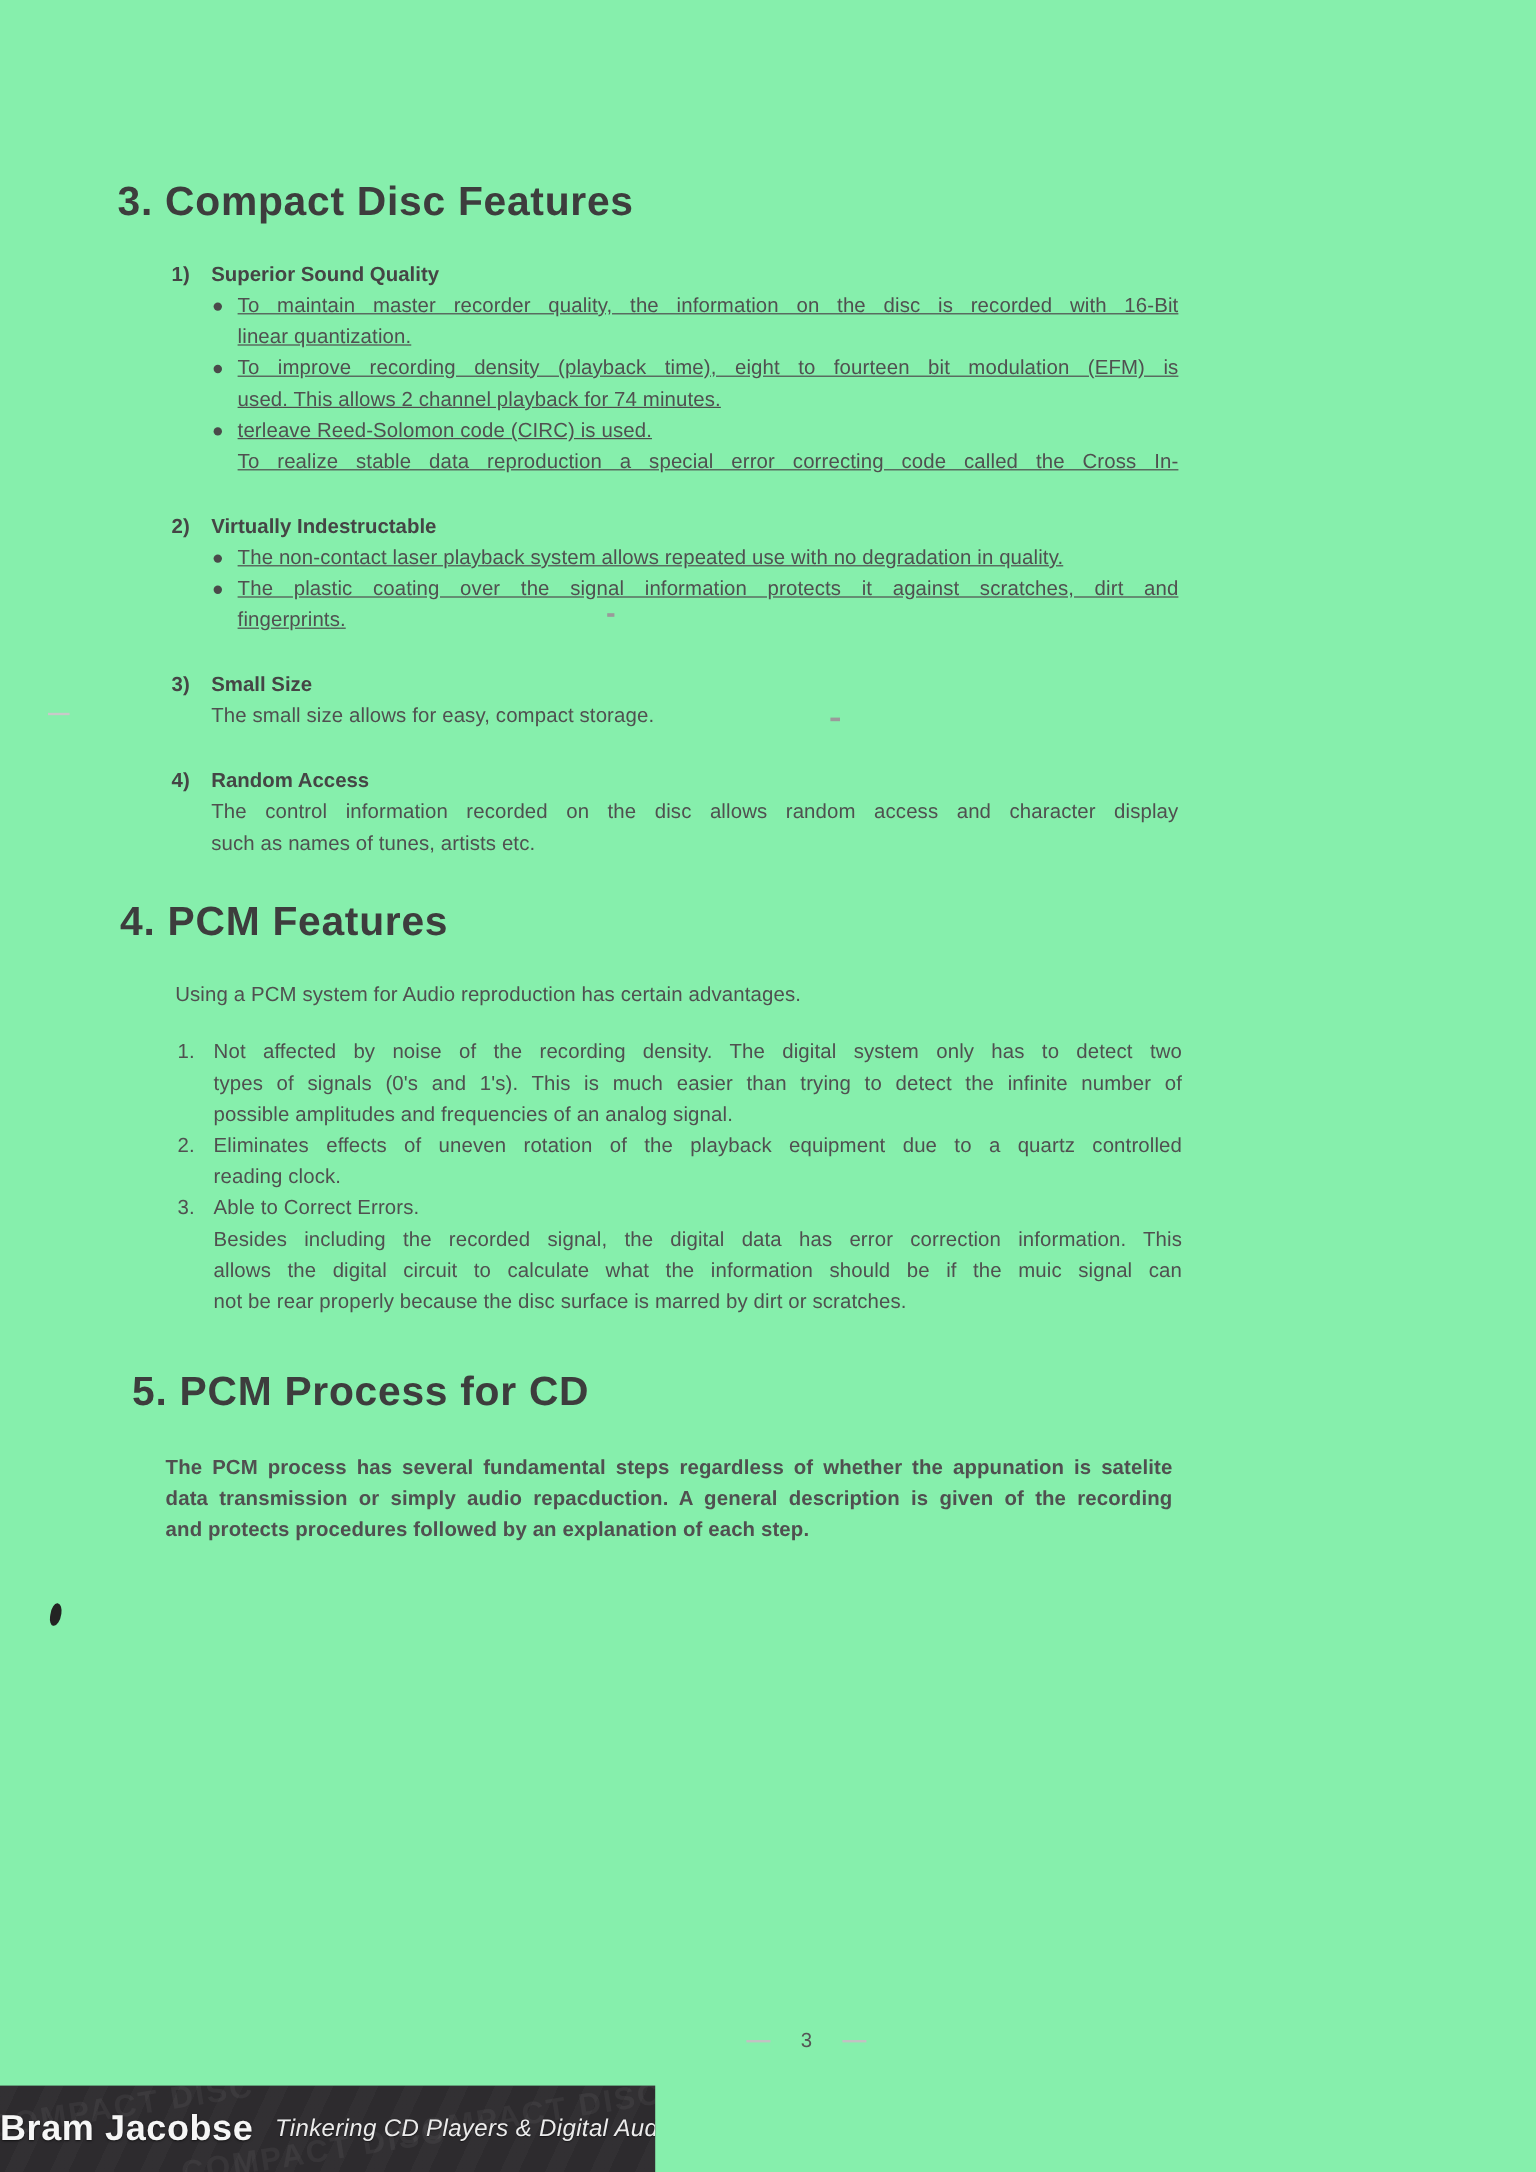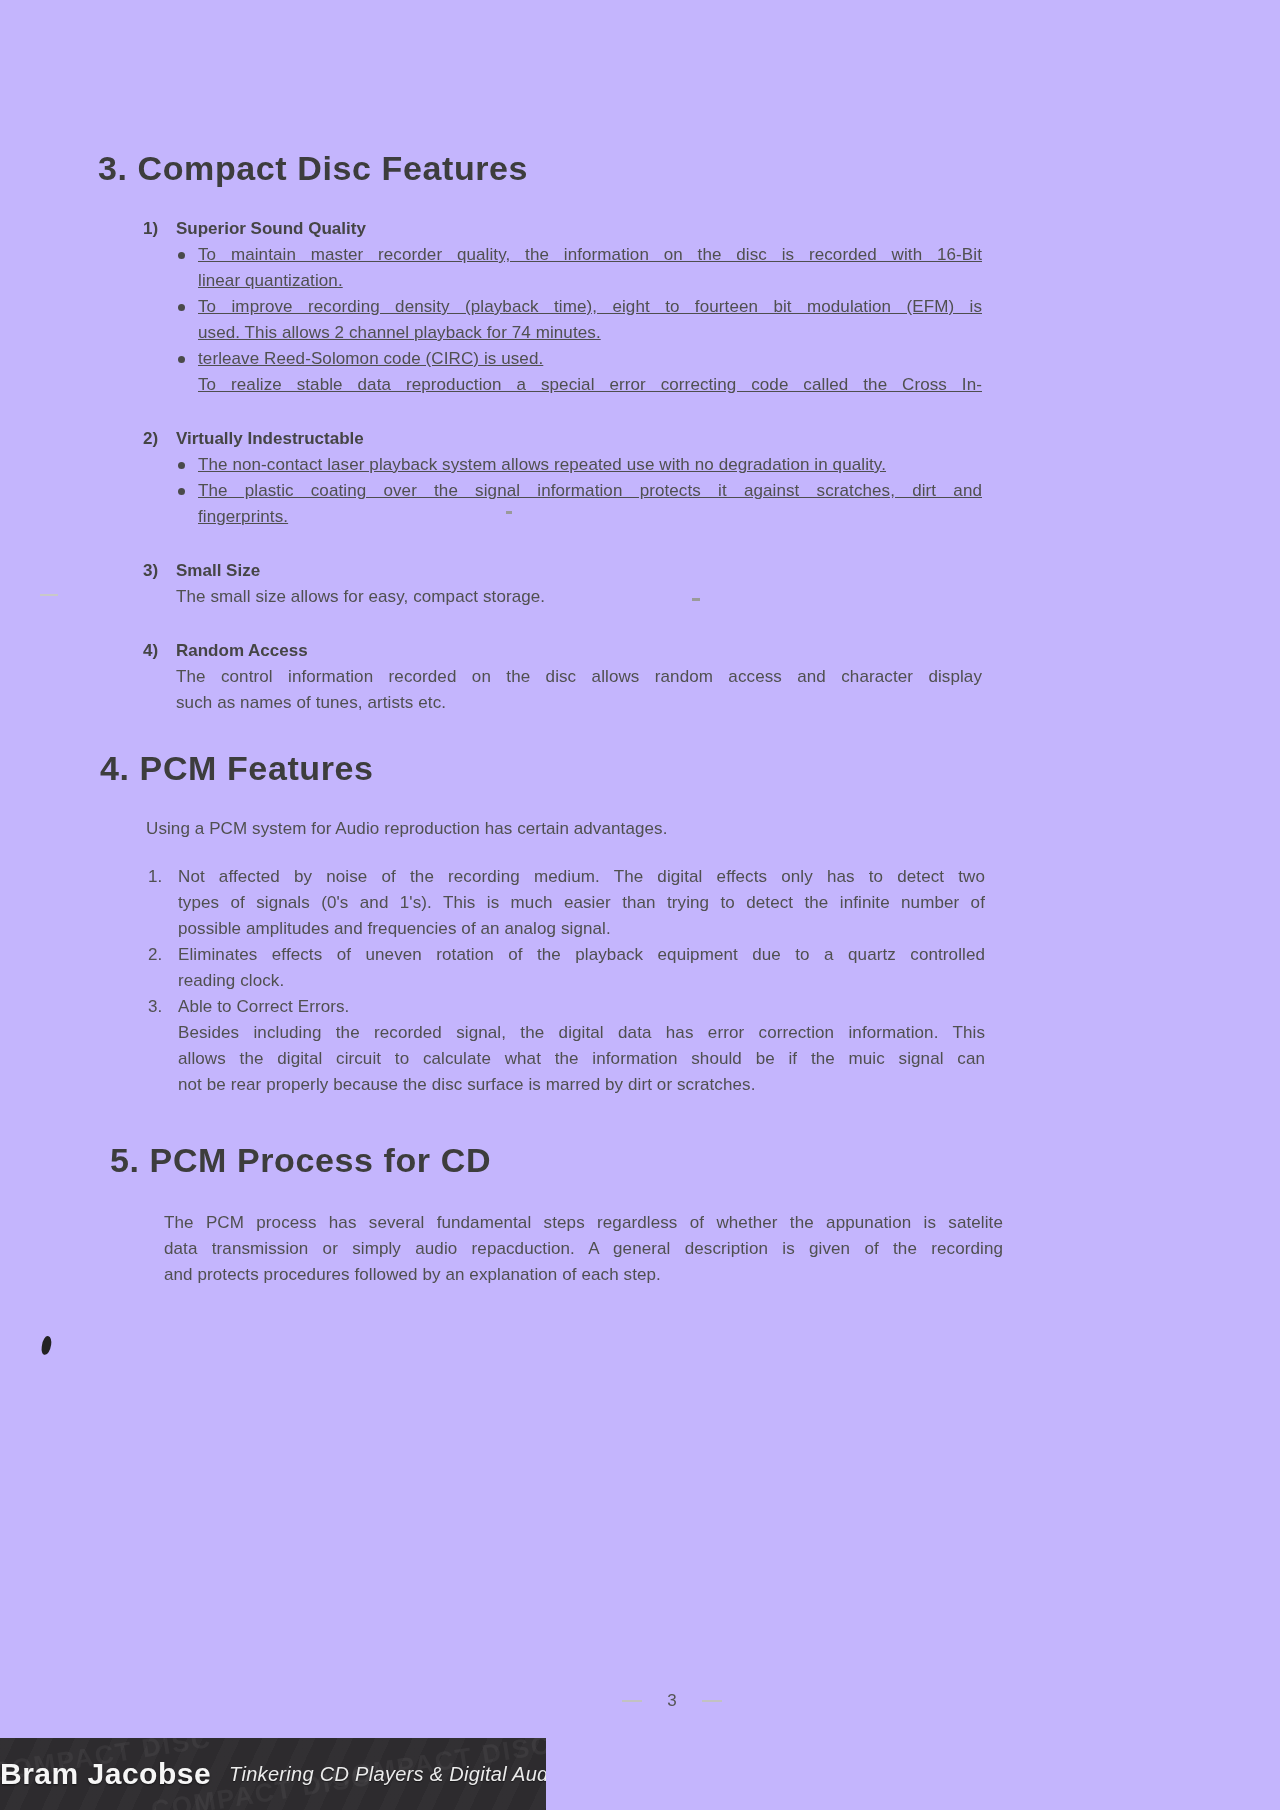--- a/index.html
+++ b/index.html
@@ -5,21 +5,21 @@
   html,body { margin:0; padding:0; }
   body {
     width:1280px; height:1810px;
     background:#ffffff;
     font-family:"Liberation Sans", sans-serif;
     position:relative;
     overflow:hidden;
   }
   .page {
     position:absolute; inset:0;
-    background:#c4b5fd;
+    background:#86efac;
     color:#4e4e4e;
   }
   .sec { position:absolute; }
   .sec-heading {
     font-size:34px; font-weight:700; color:#3d3d3d;
     letter-spacing:0.6px; line-height:40px; margin:0 0 26px 0;
     white-space:nowrap;
   }
   .sec-heading.mb28 { margin-bottom:28px; }
   .sec-heading.mb30 { margin-bottom:30px; }
@@ -31,21 +31,21 @@
     position:absolute; left:35px; top:10px;
     width:7px; height:7px; border-radius:50%;
     background:#4a4a4a;
   }
   .ln { line-height:26px; font-size:17px; color:#505050; letter-spacing:0.1px; }
   .b-ln { width:784px; }
   .p-wrap { margin-left:33px; width:806px; }
   .j { text-align:justify; text-align-last:justify; }
   .intro { font-size:17px; line-height:26px; color:#505050; }
   .s4-intro { margin-left:46px; width:839px; margin-bottom:22px; }
-  .s5-intro { margin-left:54px; width:839px; }
+  .s5-intro { margin-left:28px; width:839px;font-weight:bold; }
   .nrow { display:flex; }
   .n-label { display:inline-block; width:30px; flex:0 0 30px; margin-left:48px;
              font-size:17px; line-height:26px; color:#505050; }
   .n-text { width:807px; }
   .pageno {
     position:absolute; top:1688px; left:622px; width:100px; height:26px;
     display:flex; align-items:center; justify-content:space-between;
   }
   .pn-dash { width:20px; height:2px; background:#c2c2c2; }
   .pn-num { font-size:17px; color:#555; }
@@ -154,21 +154,21 @@
 
   <section class="sec" style="top:748px; left:100px; width:940px;">
     <div class="sec-heading mb28">4. PCM Features</div>
     <div class="intro s4-intro">
       <div class="ln">Using a PCM system for Audio reproduction has certain advantages.</div>
     </div>
 
     <div class="nrow">
       <span class="n-label">1.</span>
       <div class="n-text">
-        <div class="ln j">Not affected by noise of the recording medium. The digital effects only has to detect two</div>
+        <div class="ln j">Not affected by noise of the recording density. The digital system only has to detect two</div>
         <div class="ln j">types of signals (0's and 1's). This is much easier than trying to detect the infinite number of</div>
         <div class="ln">possible amplitudes and frequencies of an analog signal.</div>
       </div>
     </div>
     <div class="nrow">
       <span class="n-label">2.</span>
       <div class="n-text">
         <div class="ln j">Eliminates effects of uneven rotation of the playback equipment due to a quartz controlled</div>
         <div class="ln">reading clock.</div>
       </div>

